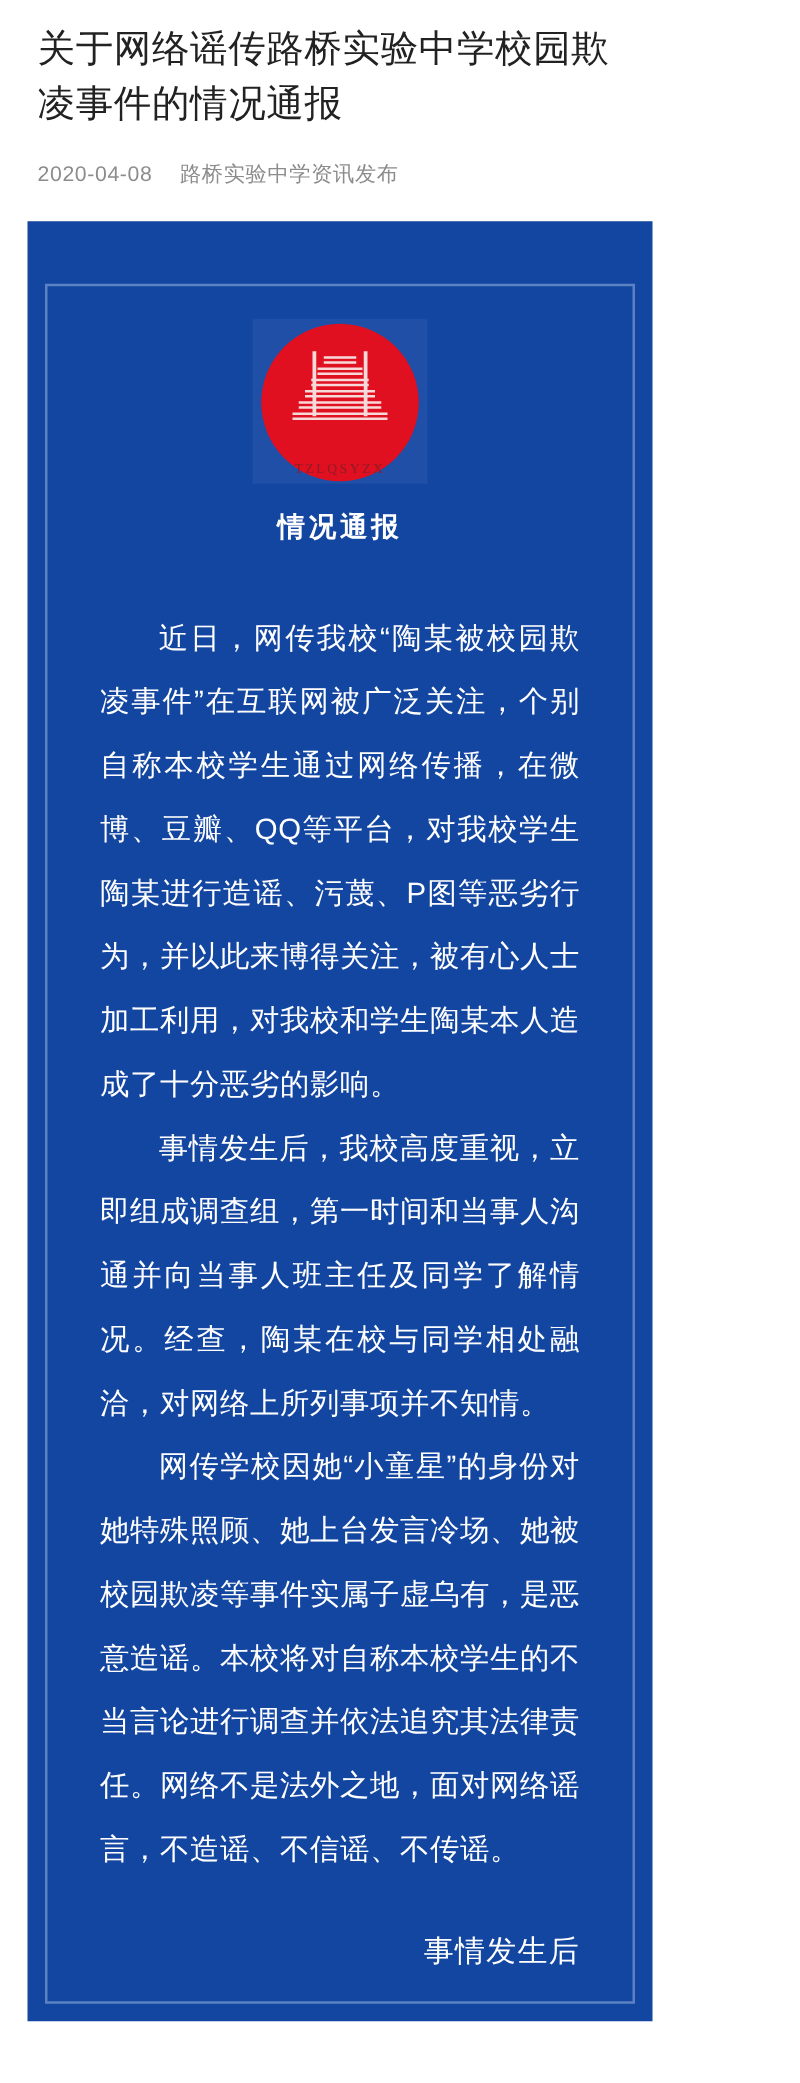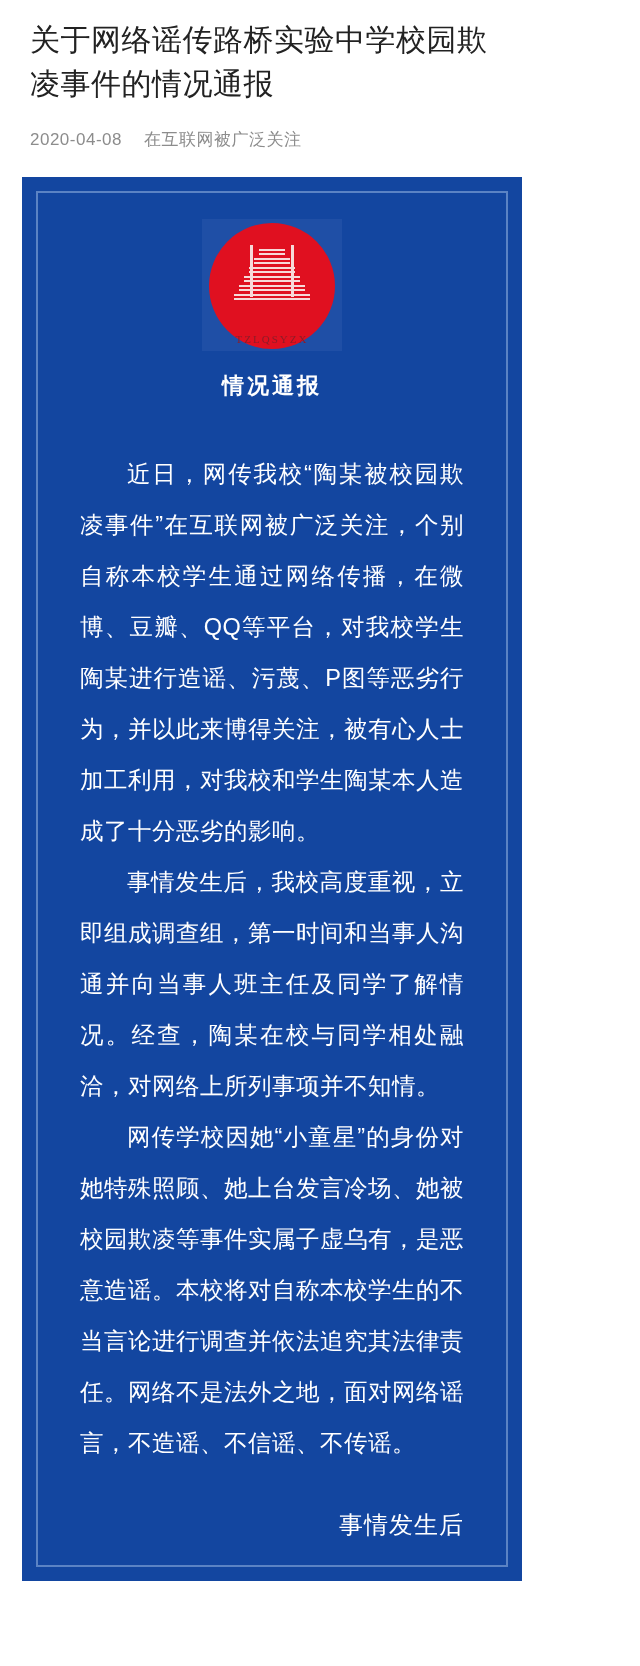--- a/index.html
+++ b/index.html
@@ -51,20 +51,21 @@
     margin: 26px 22px 0 22px;
     background: #1346a0;
     box-sizing: border-box;
     padding: 14px;
     box-shadow: 0 0 0 0 transparent;
   }
   .notice-inner {
     border: 2px solid #5b83c4;
     padding: 10px 8px 14px 8px;
     box-sizing: border-box;
+    margin-top: 36px;
   }
   .emblem {
     width: 140px;
     height: 132px;
     margin: 16px auto 0 auto;
     position: relative;
     background: #1f4fa6;
   }
   .emblem .disc {
     position: absolute;
@@ -153,21 +154,21 @@
 </style>
 </head>
 <body>
 
 <div class="page">
 
   <div class="article-header">
     <h1 class="article-title">关于网络谣传路桥实验中学校园欺凌事件的情况通报</h1>
     <div class="article-meta">
       <span class="date">2020-04-08</span>
-      <span class="source">在互联网被广泛关注</span>
+      <span class="source">路桥实验中学资讯发布</span>
     </div>
   </div>
 
   <div class="notice-wrap">
     <div class="notice-inner">
 
       <div class="emblem">
         <div class="disc"></div>
         <div class="steps">
           <i></i>

